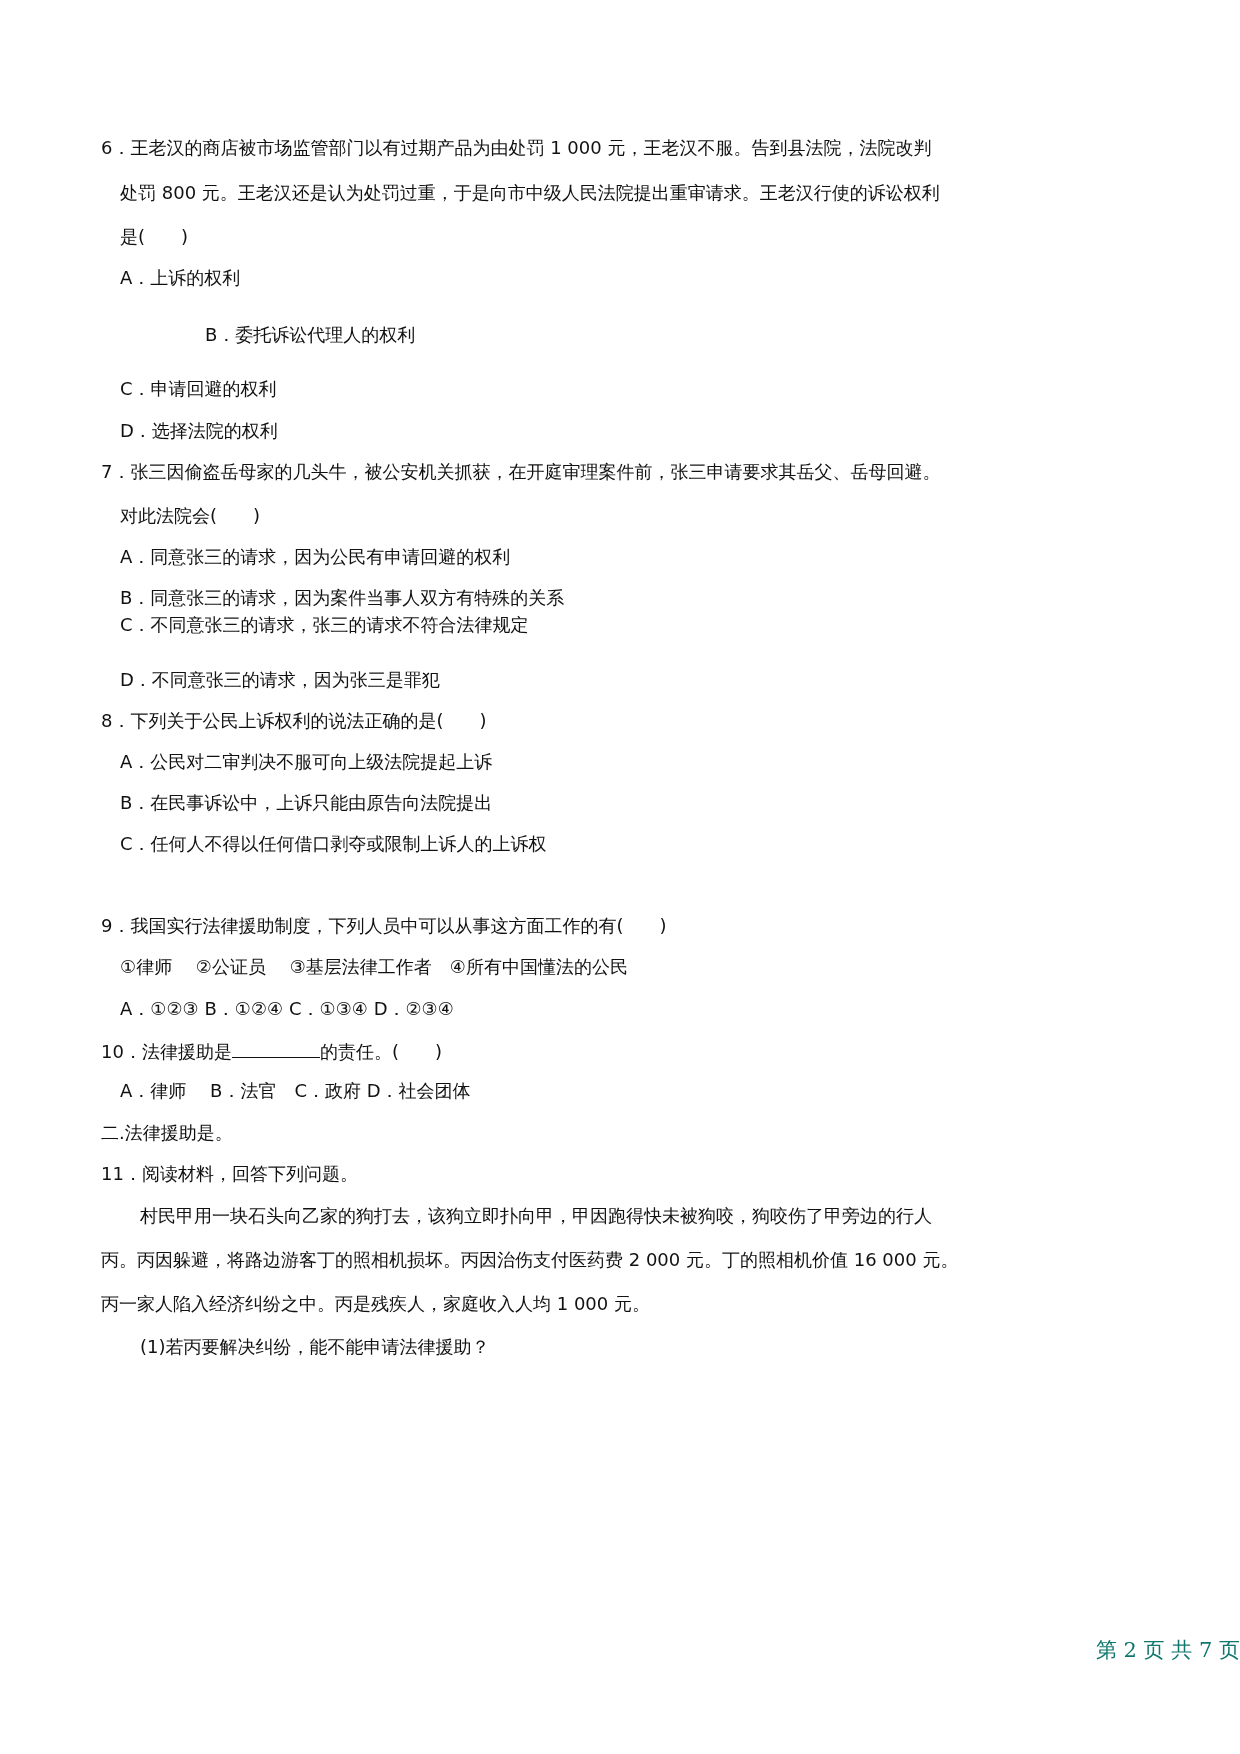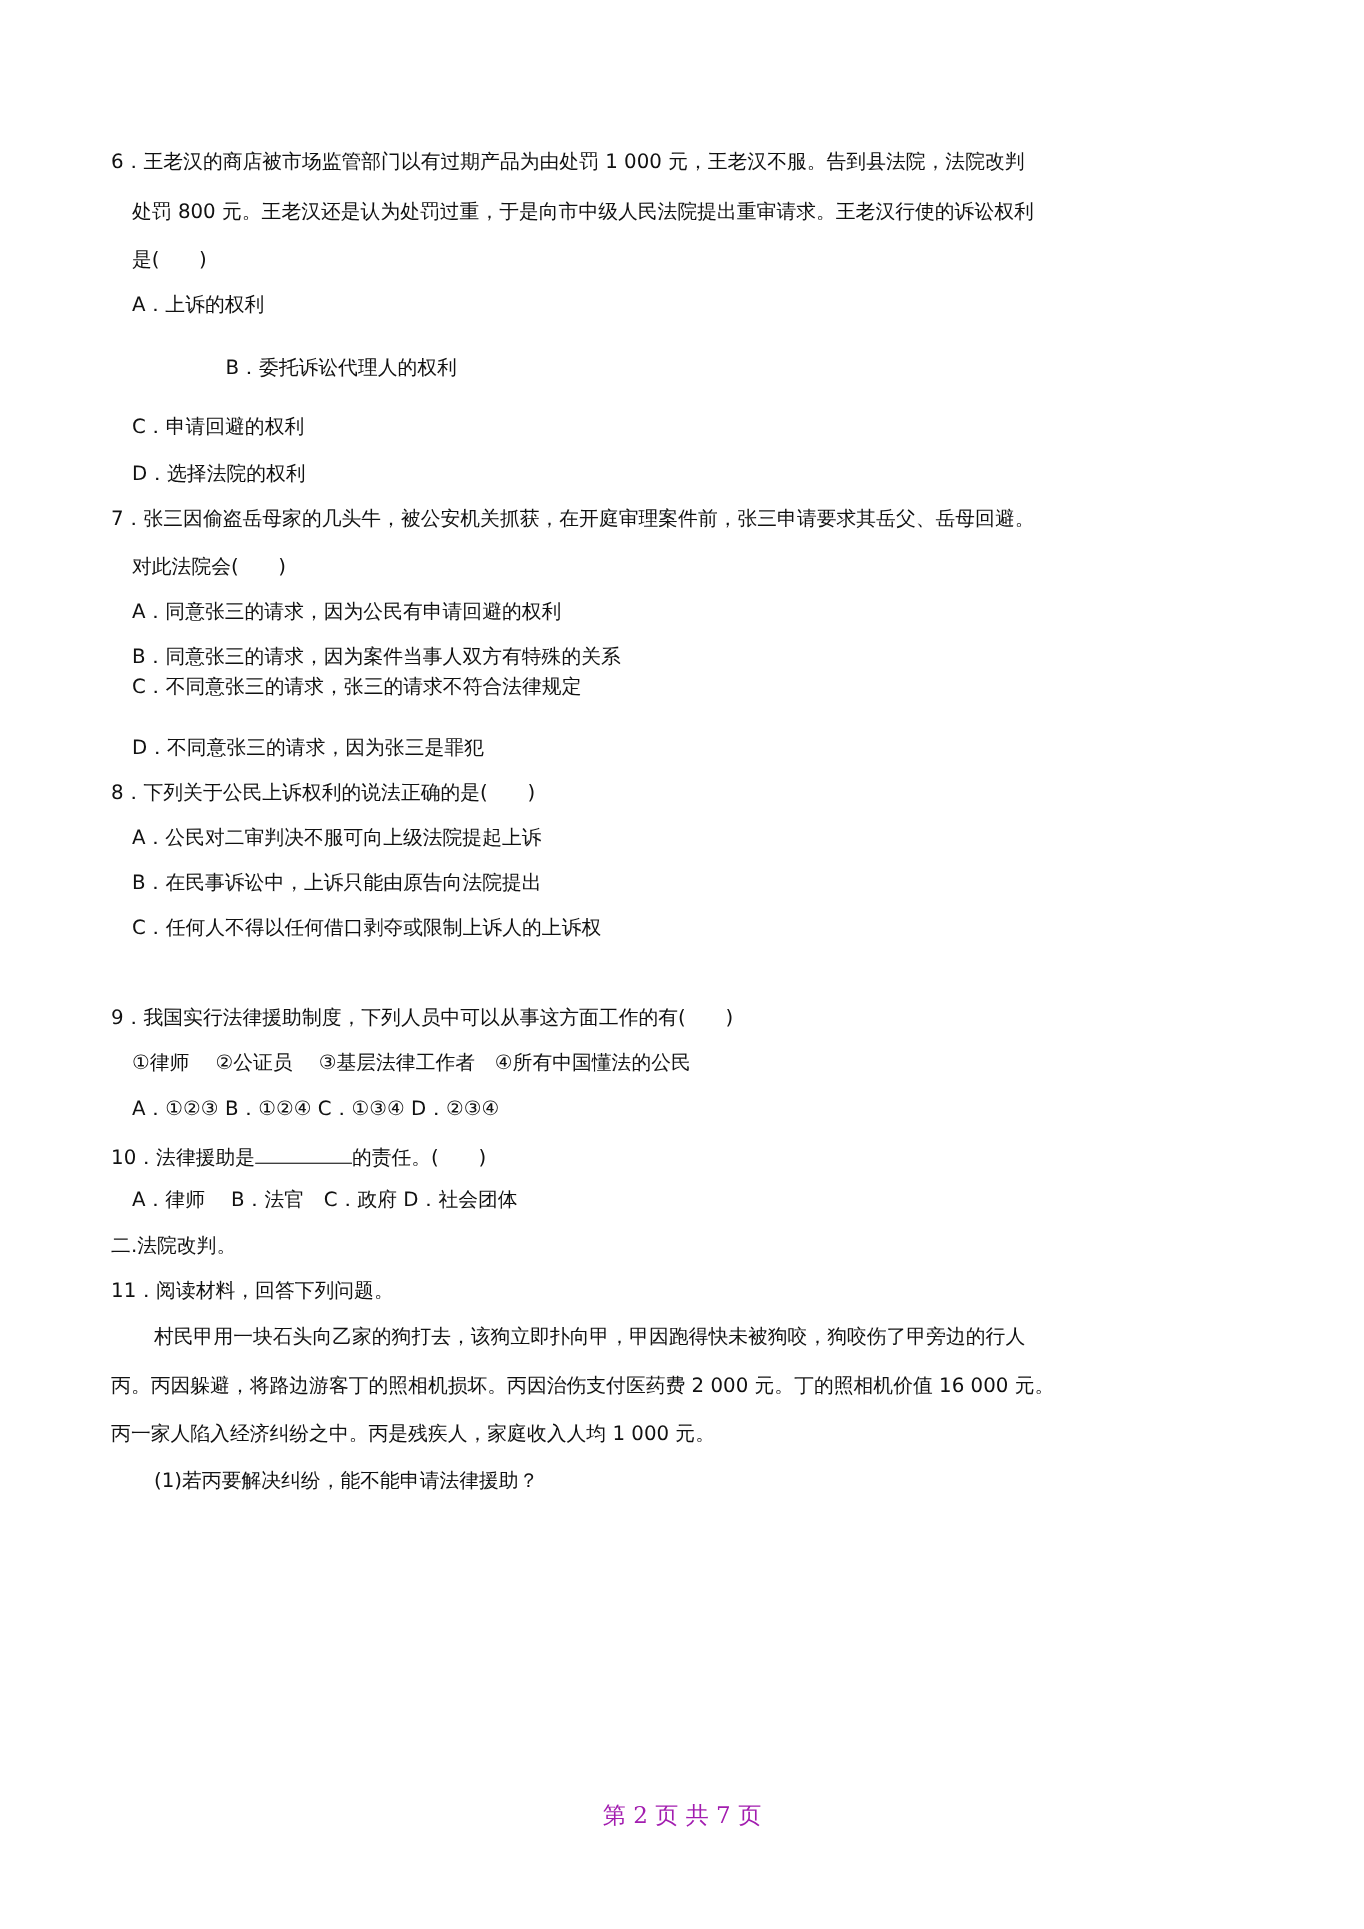--- a/index.html
+++ b/index.html
@@ -17,24 +17,24 @@
       display: inline-block;
       width: 88px;
       border-bottom: 1.5px solid #111;
       height: 20px;
       vertical-align: baseline;
     }
     .footer {
       position: absolute;
       left: 0; width: 1240px;
       top: 1636px;
-      text-align: center;
+      text-align: right;
       font-family: "DejaVu Serif", serif;
       font-size: 21px;
-      color: #a21caf;
+      color: #0f766e;
     }
   </style>
 </head>
 <body>
 
 <div class="page">
 
   <div class="line" style="left:101px; top:135px;">6．王老汉的商店被市场监管部门以有过期产品为由处罚 1 000 元，王老汉不服。告到县法院，法院改判</div>
   <div class="line" style="left:120px; top:180px;">处罚 800 元。王老汉还是认为处罚过重，于是向市中级人民法院提出重审请求。王老汉行使的诉讼权利</div>
   <div class="line" style="left:120px; top:224px;">是(　　)</div>
@@ -57,21 +57,21 @@
 
   <div class="line" style="left:101px; top:913px;">9．我国实行法律援助制度，下列人员中可以从事这方面工作的有(　　)</div>
   <div class="line" style="left:120px; top:954px;">①律师　 ②公证员　 ③基层法律工作者　④所有中国懂法的公民</div>
   <div class="line" style="left:120px; top:996px;">A．①②③  B．①②④  C．①③④  D．②③④</div>
 
   <div class="line" style="left:101px; top:1037px;">
     <span>10．法律援助是</span><span class="blank"></span><span>的责任。(　　)</span>
   </div>
   <div class="line" style="left:120px; top:1078px;">A．律师　  B．法官　C．政府  D．社会团体</div>
 
-  <div class="line" style="left:101px; top:1120px;">二.法院改判。</div>
+  <div class="line" style="left:101px; top:1120px;">二.法律援助是。</div>
 
   <div class="line" style="left:101px; top:1161px;">11．阅读材料，回答下列问题。</div>
   <div class="line" style="left:140px; top:1203px;">村民甲用一块石头向乙家的狗打去，该狗立即扑向甲，甲因跑得快未被狗咬，狗咬伤了甲旁边的行人</div>
   <div class="line" style="left:101px; top:1247px;">丙。丙因躲避，将路边游客丁的照相机损坏。丙因治伤支付医药费 2 000 元。丁的照相机价值 16 000 元。</div>
   <div class="line" style="left:101px; top:1291px;">丙一家人陷入经济纠纷之中。丙是残疾人，家庭收入人均 1 000 元。</div>
   <div class="line" style="left:140px; top:1334px;">(1)若丙要解决纠纷，能不能申请法律援助？</div>
 
   <div class="footer">第 2 页 共 7 页</div>
 </div>
 

